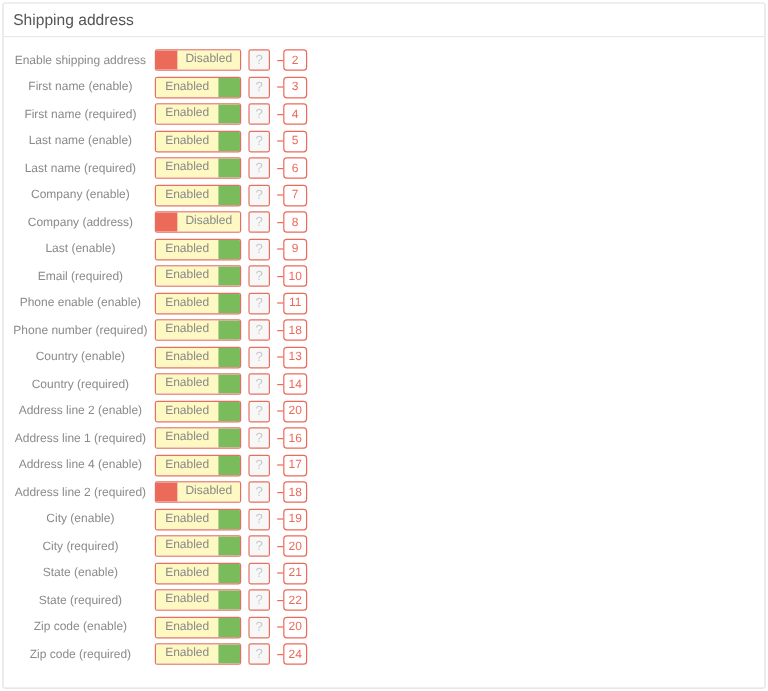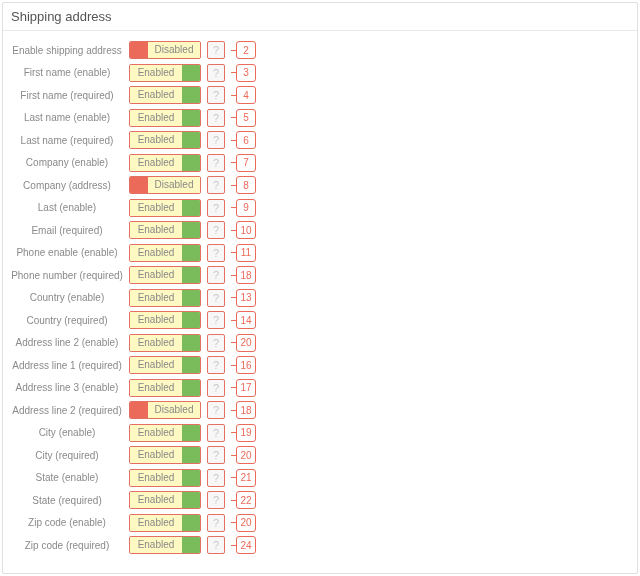--- a/index.html
+++ b/index.html
@@ -285,21 +285,21 @@
         <div class="row-label">Address line 1 (required)</div>
         <div class="toggle enabled">
           <div class="toggle-block"></div>
           <div class="toggle-text">Enabled</div>
         </div>
         <div class="help-btn">?</div>
         <div class="num-connector"></div>
         <div class="num-badge">16</div>
       </div>
       <div class="row">
-        <div class="row-label">Address line 3 (enable)</div>
+        <div class="row-label">Address line 4 (enable)</div>
         <div class="toggle enabled">
           <div class="toggle-block"></div>
           <div class="toggle-text">Enabled</div>
         </div>
         <div class="help-btn">?</div>
         <div class="num-connector"></div>
         <div class="num-badge">17</div>
       </div>
       <div class="row">
         <div class="row-label">Address line 2 (required)</div>

